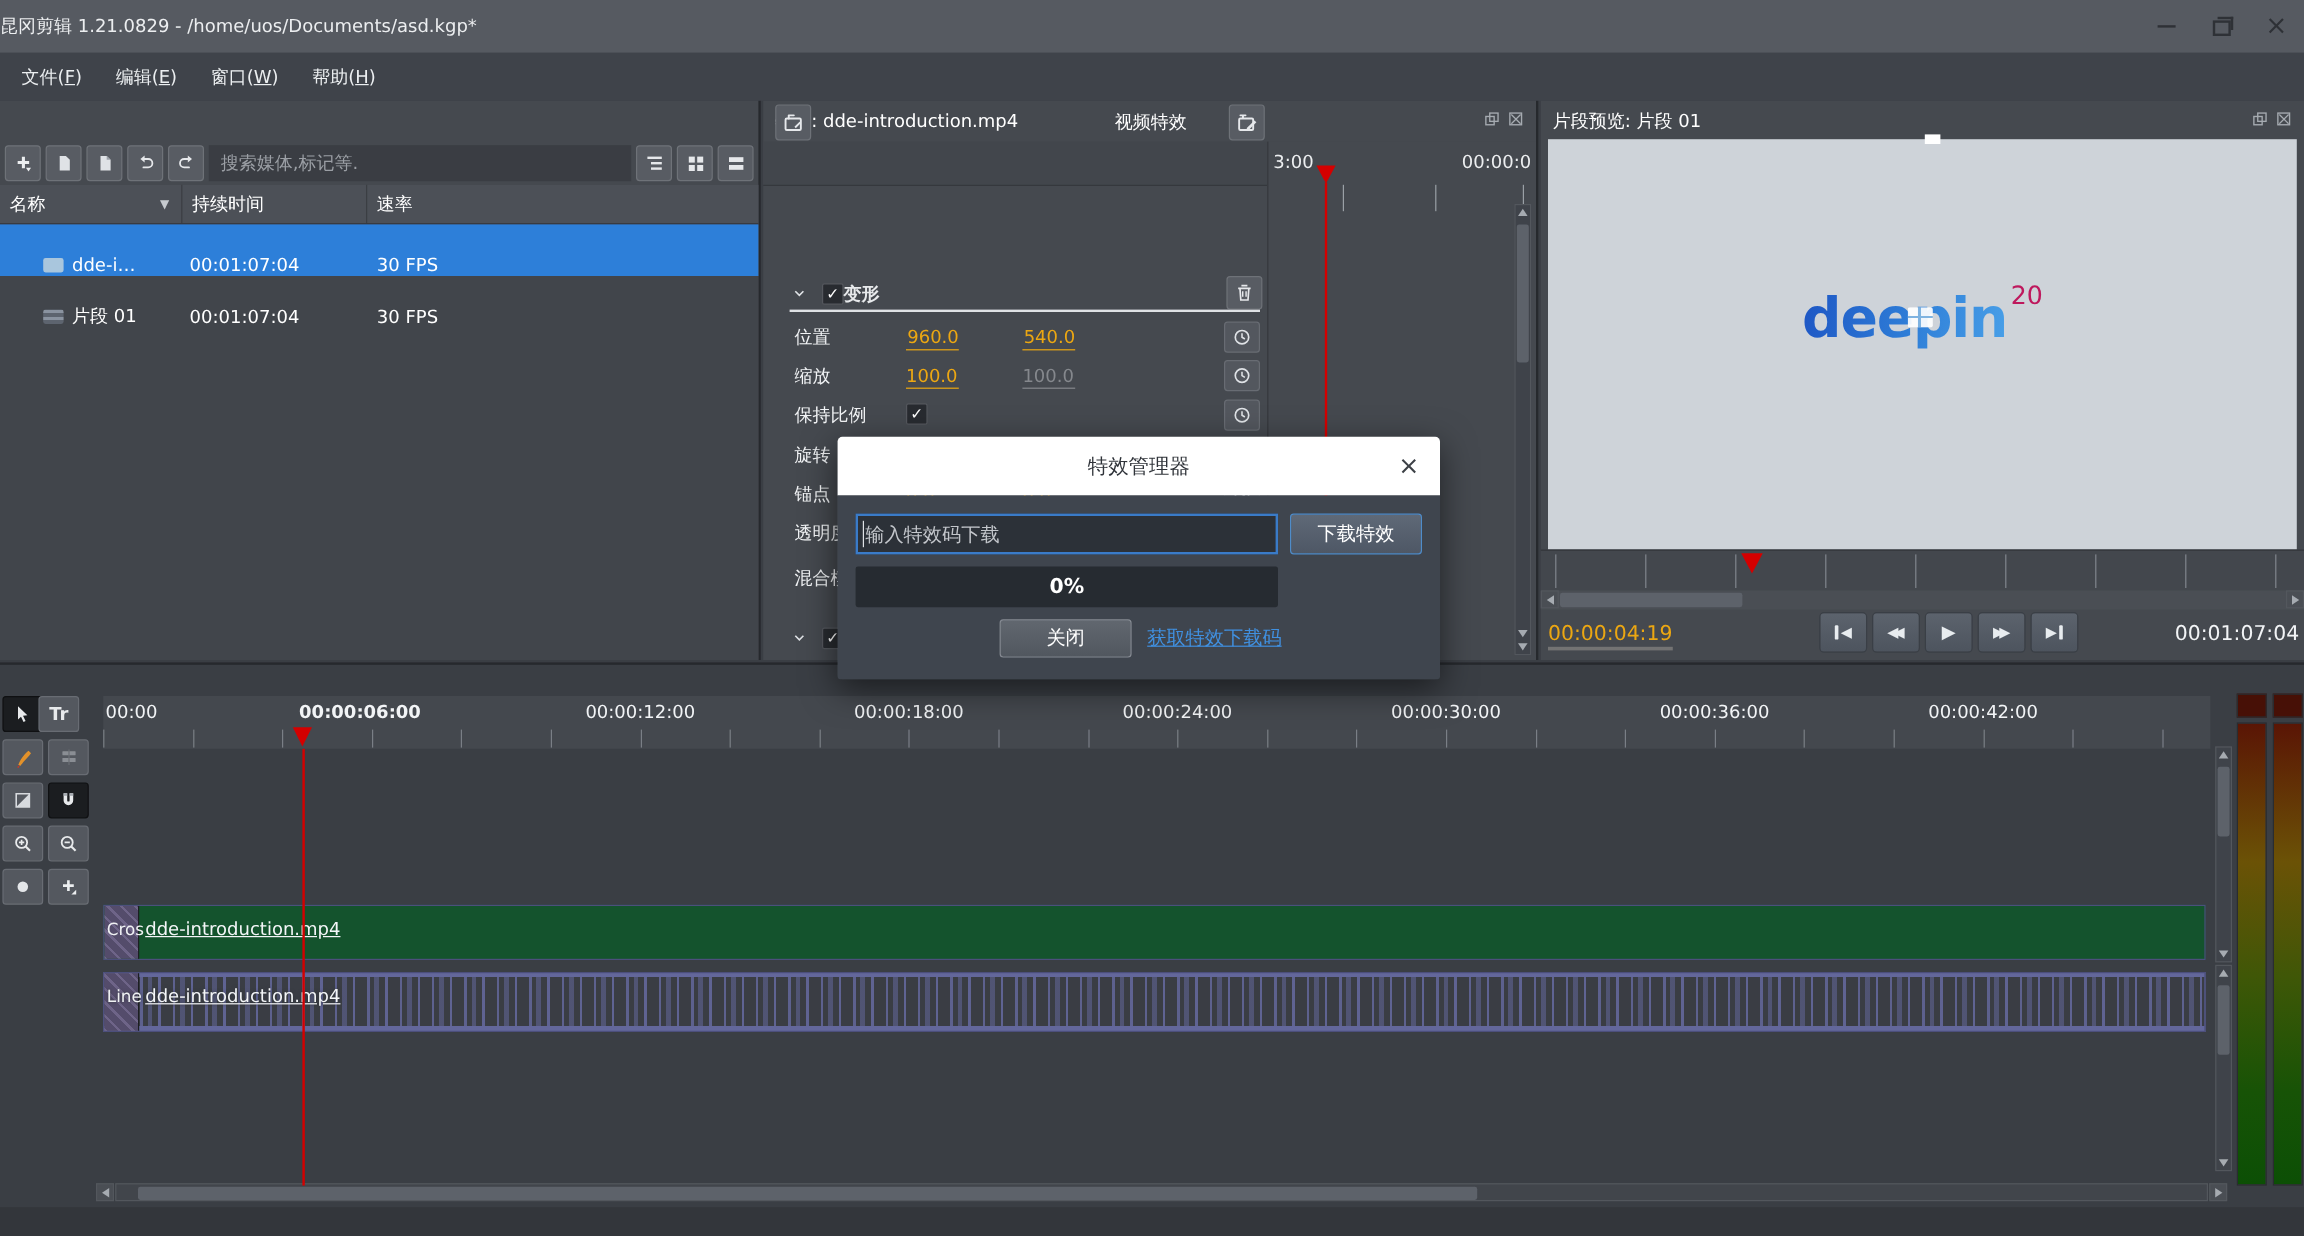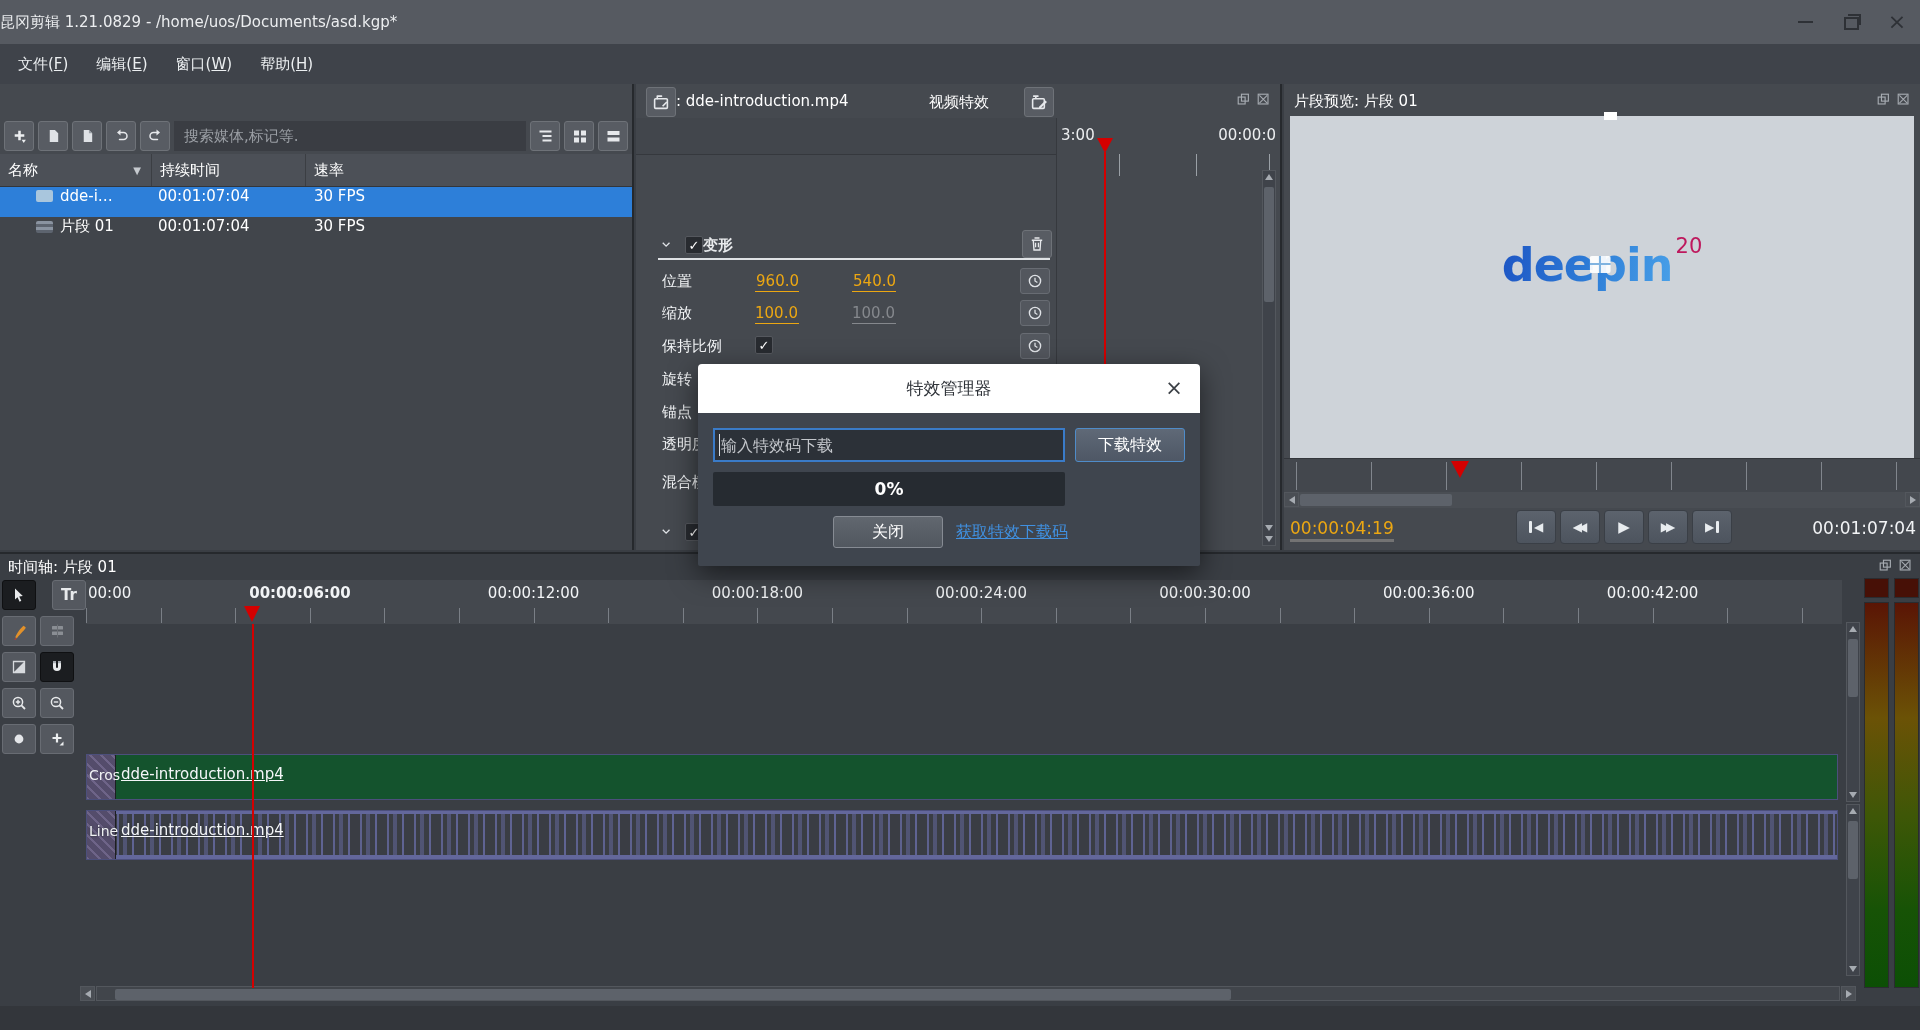--- a/index.html
+++ b/index.html
@@ -30,21 +30,21 @@
 #project-panel{left:0;width:634px;border-right:2px solid #26292d}
 #proj-toolbar{position:absolute;left:0;top:34px;width:100%;height:36px;display:flex;align-items:center;gap:4px;padding:0 4px;box-sizing:border-box}
 #proj-search{flex:1;height:30px;background:#3a3d43;border:none;outline:none;color:#a9adb3;font-size:15px;
   padding:0 10px;font-family:inherit}
 #proj-search::placeholder{color:#9b9fa5}
 #proj-grid{position:absolute;left:0;top:70px;right:0;bottom:0;background:#41454b}
 #proj-thead{height:32px;background:#4c5057;display:flex;align-items:center;color:#fff;border-bottom:1px solid #33363b}
 .th{box-sizing:border-box;padding-left:8px;height:100%;display:flex;align-items:center;border-right:1px solid #3b3e43}
 .th-name{width:152px}.th-dur{width:154px}.th-rate{flex:1;border-right:none}
 .sort-caret{margin-left:auto;margin-right:10px;font-size:10px;color:#c6cacf}
-.prow{height:30px;display:flex;align-items:flex-start;color:#fff}
+.prow{height:43px;display:flex;align-items:flex-end;color:#fff}
 .prow.sel{background:#2d7fd9}
 .prow .c-name{width:152px;display:flex;align-items:center;box-sizing:border-box;padding-left:36px;overflow:hidden;white-space:nowrap}
 .prow .c-dur{width:154px;box-sizing:border-box;padding-left:6px}
 .prow .c-rate{flex:1;box-sizing:border-box;padding-left:8px}
 .clip-ic{width:17px;height:12px;border-radius:2px;margin-right:7px;flex:0 0 auto}
 .clip-ic.video{background:#a9c6dd}
 .clip-ic.seq{background:repeating-linear-gradient(180deg,#8a93a0 0 3px,#5d646f 3px 6px)}
 
 #effects-panel{left:636px;width:646px;border-right:2px solid #26292d}
 #fx-toolbar{position:absolute;left:0;top:34px;width:420px;height:36px;background:#42464c;border-bottom:1px solid #35383d}
@@ -483,40 +483,27 @@
           <div class="t-btn">
             <span class="tg">▶</span>
             <span class="tb"></span>
           </div>
         </div>
       <span id="pv-tc-total">00:01:07:04</span>
     </div>
   </div>
 
   <div id="timeline">
-    <div id="tl-header">
-      <span>时间轴: 片段 01</span>
-      <span class="pnl-ics" id="tl-hdr-ics">
-          <div><svg width="13" height="13" viewBox="0 0 16 16" xmlns="http://www.w3.org/2000/svg">
-              <rect x="1.5" y="5" width="8.5" height="8.5" fill="none" stroke="#a6abb1" stroke-width="1.4"></rect>
-              <rect x="5.5" y="1.5" width="8.5" height="8.5" fill="none" stroke="#a6abb1" stroke-width="1.4"></rect>
-            </svg></div>
-          <div><svg width="13" height="13" viewBox="0 0 16 16" xmlns="http://www.w3.org/2000/svg">
-              <rect x="1.5" y="1.5" width="12" height="12" fill="none" stroke="#a6abb1" stroke-width="1.4"></rect>
-              <path d="M3 3 L12.5 12.5 M12.5 3 L3 12.5" stroke="#a6abb1" stroke-width="1.3"></path>
-            </svg></div>
-        </span>
-    </div>
     <div id="tl-tools">
         <div class="tool active" style="left: 2px; top: 0px;">
           <svg width="16" height="16" viewBox="0 0 16 16" xmlns="http://www.w3.org/2000/svg">
             <path d="M4 1.5 L11.8 9 L8.2 9.4 L10.3 13.8 L8.6 14.7 L6.5 10.2 L4 12.6 Z" fill="#e8eaec"></path>
           </svg>
         </div>
-        <div class="tool txt" style="left: 52px; top: 0px;">Tr</div>
+        <div class="tool txt" style="left: 32px; top: 0px;">Tr</div>
         <div class="tool" style="left: 2px; top: 36px;">
           <svg width="17" height="17" viewBox="0 0 16 16" xmlns="http://www.w3.org/2000/svg">
             <path d="M4 13.5 C5.5 9.5 9.5 4 12 2.5 l2 2 C12 7.5 7 12 5.5 14.5 Z" fill="#e2912a"></path>
             <path d="M3 15.2 l2.2 -1.6 -1 2.6 Z" fill="#c23a2a"></path>
           </svg>
         </div>
         <div class="tool" style="left: 40px; top: 36px;">
           <svg width="17" height="16" viewBox="0 0 16 16" xmlns="http://www.w3.org/2000/svg">
             <rect x="2.5" y="3" width="11" height="3.4" rx="0.5" fill="#8a8e94"></rect>
             <rect x="2.5" y="8.6" width="11" height="3.4" rx="0.5" fill="#8a8e94"></rect>

